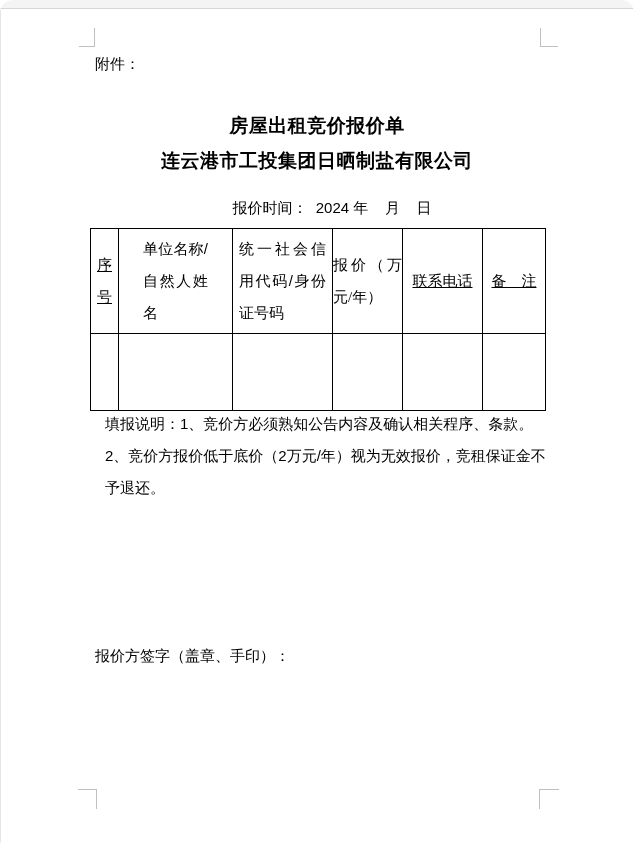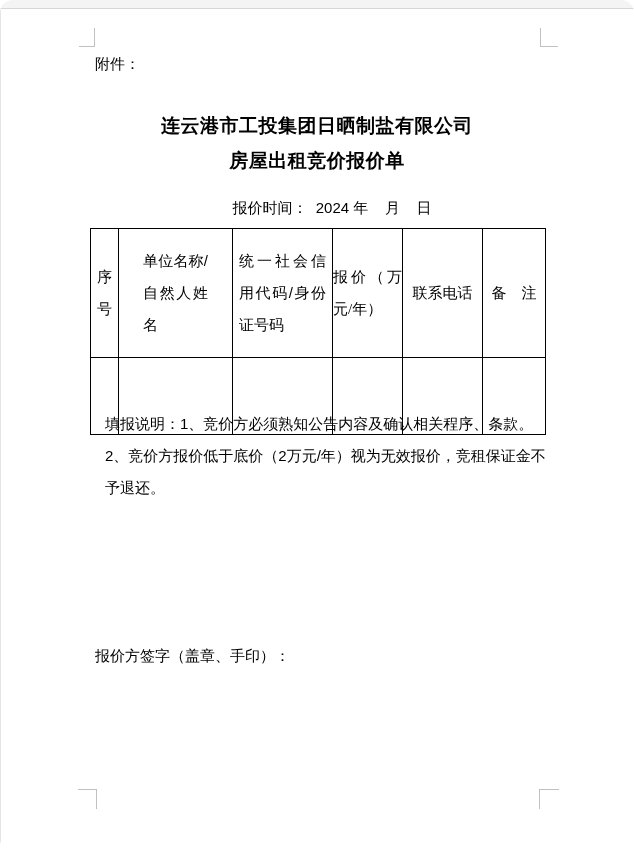--- a/index.html
+++ b/index.html
@@ -54,24 +54,24 @@
     font-size: 15px;
   }
   table.bid th, table.bid td {
     border: 1px solid #000000;
     font-weight: normal; vertical-align: middle;
     line-height: 32px; padding: 0;
     overflow: hidden;
   }
   table.bid tr.hdr { height: 100px; }
   table.bid tr.body { height: 77px; }
-  .c-center { text-align: center; }
+  .c-center { text-align: center; text-decoration: underline; }
   .c-just { text-align: justify; text-justify: inter-ideograph; }
   th.h-name  { padding: 0 24px !important; }
-  th.h-code  { padding: 16px 6px !important; }
+  th.h-code  { padding: 4px 6px !important; }
   th.h-price { padding: 0 0 !important; font-family: Liberation Serif, serif; }
   .notes {
     position: absolute; left: 95px; top: 408px; width: 452px;
     font-size: 15px; line-height: 32px; margin-left: 10px;
   }
   .notes p { margin: 0; }
   .signature {
     position: absolute; left: 95px; top: 644px; width: 450px;
     text-align: left; font-size: 15px; line-height: 24px;
   }
@@ -85,22 +85,22 @@
   <div class="left-edge"></div>
 
   <div class="crop tl"></div>
   <div class="crop tr"></div>
   <div class="crop bl"></div>
   <div class="crop br"></div>
 
   <div class="attachment">附件：</div>
 
   <div class="title">
+    <div>房屋出租竞价报价单</div>
     <div>连云港市工投集团日晒制盐有限公司</div>
-    <div>房屋出租竞价报价单</div>
   </div>
 
   <div class="quote-time">报价时间：  2024 年    月    日</div>
 
   <table class="bid">
     <colgroup>
       <col style="width:28px">
         <col style="width:114px">
         <col style="width:100px">
       <col style="width:70px">

